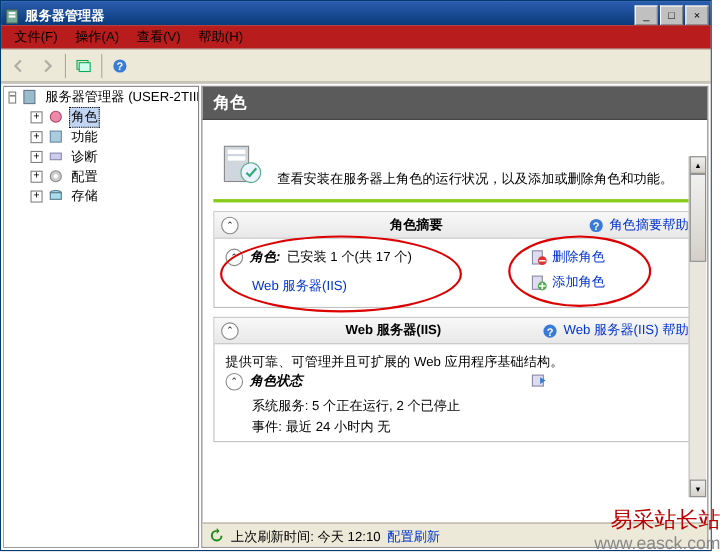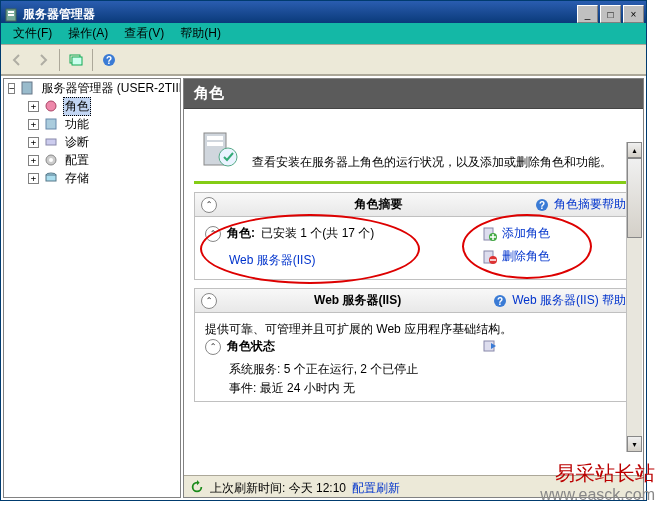--- a/index.html
+++ b/index.html
@@ -3,21 +3,21 @@
 <meta charset="utf-8">
 <style>
 * { box-sizing: border-box; margin: 0; padding: 0; font-family: "Microsoft YaHei", "SimSun", Tahoma, sans-serif; }
 body { width: 659px; height: 506px; background: #fff; overflow: hidden; font-size: 12px; position: relative; }
 .window { width: 647px; height: 501px; border: 1px solid #003b6f; background: #d4d0c8; display: flex; flex-direction: column; position: relative; }
 .titlebar { height: 22px; background: linear-gradient(#2a5db0, #0a3a7a); color: #fff; display: flex; align-items: flex-end; padding: 0 2px; font-size: 12px; }
 .titlebar-icon { width: 16px; height: 16px; margin-right: 4px; display: inline-flex; align-items: center; justify-content: center; }
 .titlebar-title { flex: 1; font-weight: bold; }
 .winbtns { display: flex; gap: 2px; }
 .winbtn { width: 21px; height: 18px; background: #c0c0c0; border: 1px solid #808080; border-top-color: #fff; border-left-color: #fff; display: flex; align-items: center; justify-content: center; font-size: 10px; color: #000; cursor: pointer; }
-.menubar { height: 22px; background: #14b8a6; display: flex; align-items: center; padding-left: 4px; border-bottom: 1px solid #aca899; }
+.menubar { height: 22px; background: #b91c1c; display: flex; align-items: center; padding-left: 4px; border-bottom: 1px solid #aca899; }
 .menu-item { padding: 3px 8px; cursor: pointer; }
 .toolbar { height: 30px; background: #ece9d8; display: flex; align-items: center; padding: 0 4px; gap: 2px; border-bottom: 1px solid #aca899; }
 .tbbtn { width: 24px; height: 24px; border: 1px solid transparent; display: flex; align-items: center; justify-content: center; cursor: pointer; }
 .tbbtn.disabled { opacity: 0.4; cursor: default; }
 .tbsep { width: 1px; height: 22px; background: #aca899; margin: 0 2px; }
 .content { flex: 1; display: flex; border-top: 1px solid #aca899; background: #fff; min-height: 0; }
 .tree { width: 178px; border: 1px solid #828282; background: #fff; overflow: auto; margin: 2px; }
 .tree-node { display: flex; align-items: center; height: 18px; padding-left: 4px; white-space: nowrap; }
 .tree-toggle { width: 11px; height: 11px; border: 1px solid #808080; display: flex; align-items: center; justify-content: center; font-size: 9px; line-height: 1; margin-right: 4px; cursor: pointer; font-family: monospace; }
 .tree-icon { width: 16px; height: 16px; margin-right: 4px; display: inline-flex; align-items: center; justify-content: center; }
@@ -31,21 +31,21 @@
 .intro-icon { width: 42px; height: 46px; flex-shrink: 0; }
 .section { border: 1px solid #c0c0c0; }
 .section-header { background: linear-gradient(#f8f8f8, #e8e8e8); border-bottom: 1px solid #c0c0c0; display: flex; align-items: center; padding: 3px 6px; }
 .collapse-btn { width: 16px; height: 16px; border: 1px solid #888; border-radius: 8px; display: flex; align-items: center; justify-content: center; font-size: 8px; margin-right: 6px; cursor: pointer; background: #fff; }
 .section-title { font-weight: bold; flex: 1; text-align: center; }
 .section-help { display: flex; align-items: center; gap: 4px; color: #0033cc; cursor: pointer; }
 .section-body { padding: 8px 10px; }
 .sub-row { display: flex; align-items: flex-start; }
 .sub-left { flex: 1; }
 .sub-title-row { display: flex; align-items: center; margin-bottom: 10px; }
-.sub-title { font-weight: bold; margin-right: 6px; }
+.sub-title { font-weight: bold; margin-right: 6px; font-style: italic; }
 .sub-right { width: 140px; }
 .link { color: #0033cc; cursor: pointer; }
 .action-link { display: flex; align-items: center; gap: 4px; margin-bottom: 6px; color: #0033cc; cursor: pointer; }
 .action-icon { width: 16px; height: 16px; flex-shrink: 0; }
 .status-lines div { margin-top: 2px; }
 .status-bar { height: 22px; border-top: 1px solid #aca899; background: #ece9d8; display: flex; align-items: flex-end; padding: 0 6px; gap: 6px; }
 .circle-annot { position: absolute; border: 2px solid #d00; border-radius: 50%; pointer-events: none; }
 .watermark { position: absolute; right: 4px; bottom: 2px; text-align: right; font-size: 14px; line-height: 1.2; }
 .wm1 { color: #b00; font-family: KaiTi, serif; font-size: 20px; }
 .wm2 { color: #888; font-size: 16px; }
@@ -212,32 +212,32 @@
                   <span>已安装 1 个(共 17 个)</span>
                 </div>
                 <div style="padding-left:24px;">
                   <span class="link">Web 服务器(IIS)</span>
                 </div>
               </div>
               <div class="sub-right">
                 <div class="action-link">
                   <svg class="action-icon" width="16" height="16" viewBox="0 0 16 16">
                       <rect x="2" y="2" width="9" height="12" fill="#dde" stroke="#88a"></rect>
+                      <circle cx="11" cy="11" r="4" fill="#d33"></circle>
+                      <path d="M8 11 h6" stroke="#fff" stroke-width="1.5"></path>
+                    </svg>
+                  <span>删除角色</span>
+                </div>
+                <div class="action-link">
+                  <svg class="action-icon" width="16" height="16" viewBox="0 0 16 16">
+                      <rect x="2" y="2" width="9" height="12" fill="#dde" stroke="#88a"></rect>
                       <circle cx="11" cy="11" r="4" fill="#4a4"></circle>
                       <path d="M11 8 v6 M8 11 h6" stroke="#fff" stroke-width="1.5"></path>
                     </svg>
                   <span>添加角色</span>
-                </div>
-                <div class="action-link">
-                  <svg class="action-icon" width="16" height="16" viewBox="0 0 16 16">
-                      <rect x="2" y="2" width="9" height="12" fill="#dde" stroke="#88a"></rect>
-                      <circle cx="11" cy="11" r="4" fill="#d33"></circle>
-                      <path d="M8 11 h6" stroke="#fff" stroke-width="1.5"></path>
-                    </svg>
-                  <span>删除角色</span>
                 </div>
               </div>
             </div>
           </div>
         </div>
 
         <div class="section">
           <div class="section-header">
             <span class="collapse-btn">⌃</span>
             <span class="section-title">Web 服务器(IIS)</span>

